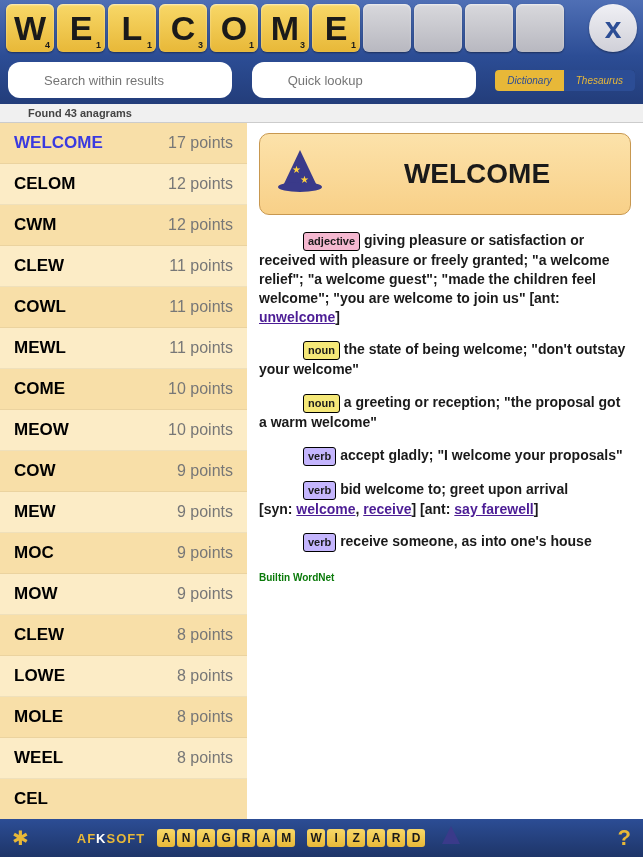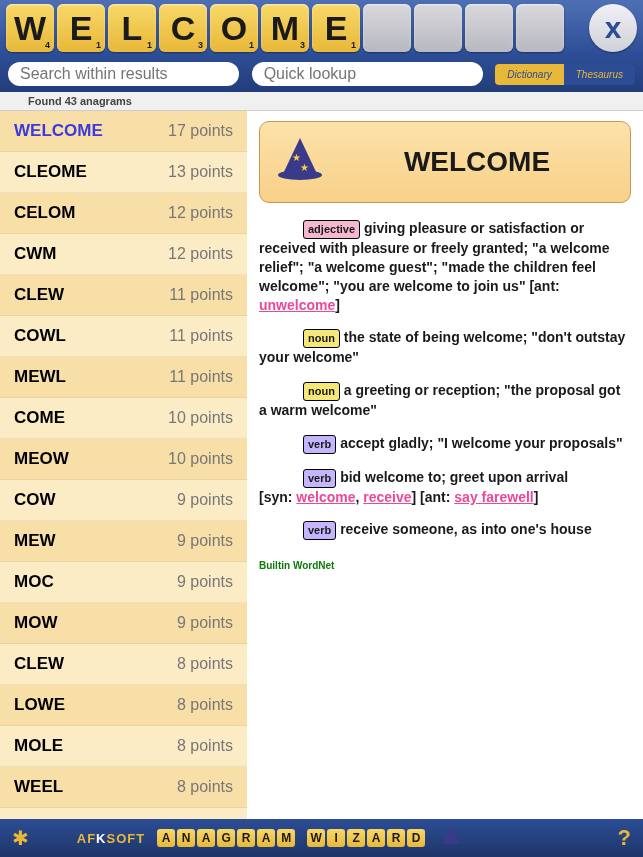--- a/index.html
+++ b/index.html
@@ -57,26 +57,26 @@
 }
 .search-row {
   background: linear-gradient(#2c4d95, #233d7a);
   padding: 6px 8px;
   display: flex;
   gap: 10px;
   align-items: center;
 }
 .search-input {
   flex: 1;
-  height: 24px;
+  height: 36px;
   border-radius: 12px;
   border: none;
   background: #fff;
-  padding: 0 12px 0 12px;
-  font-size: 16px;
+  padding: 0 12px 0 36px;
+  font-size: 13px;
   color: #555;
   position: relative;
 }
 .search-wrap { position: relative; flex: 1; }
 .search-wrap::before {
   content: "⌕";
   position: absolute;
   left: 10px; top: 2px;
   color: #999;
   font-size: 15px;
@@ -180,21 +180,21 @@
   font-weight: bold;
   padding: 1px 4px;
   border-radius: 3px;
   border: 1px solid #000;
   vertical-align: baseline;
   margin-left: 44px;
 }
 .pos-adj { background: #f5b8d0; }
 .pos-noun { background: #f5e878; }
 .pos-verb { background: #c4b5fd; }
-.link { color: #ec4899; text-decoration: underline; cursor: pointer; }
+.link { color: #4c1d95; text-decoration: underline; cursor: pointer; }
 .source { color: #0a7a0a; font-weight: bold; font-size: 10px; margin-top: 20px; }
 .bottom-bar {
   background: linear-gradient(#2c4d95, #1e3568);
   height: 38px;
   display: flex;
   align-items: center;
   padding: 0 12px;
   gap: 8px;
 }
 .gear { color: #e8b838; font-size: 20px; cursor: pointer; }
@@ -255,24 +255,20 @@
   </div>
 </div>
 
 <div class="found-bar">Found 43 anagrams</div>
 
 <div class="main">
   <div class="left-panel" id="word-list">
       <div class="word-row selected">
         <span class="word-label">WELCOME</span>
         <span class="points">17 points</span>
-      </div>
-      <div class="word-row">
-        <span class="word-label">CLEOME</span>
-        <span class="points">13 points</span>
       </div>
       <div class="word-row">
         <span class="word-label">CELOM</span>
         <span class="points">12 points</span>
       </div>
       <div class="word-row">
         <span class="word-label">CWM</span>
         <span class="points">12 points</span>
       </div>
       <div class="word-row">

